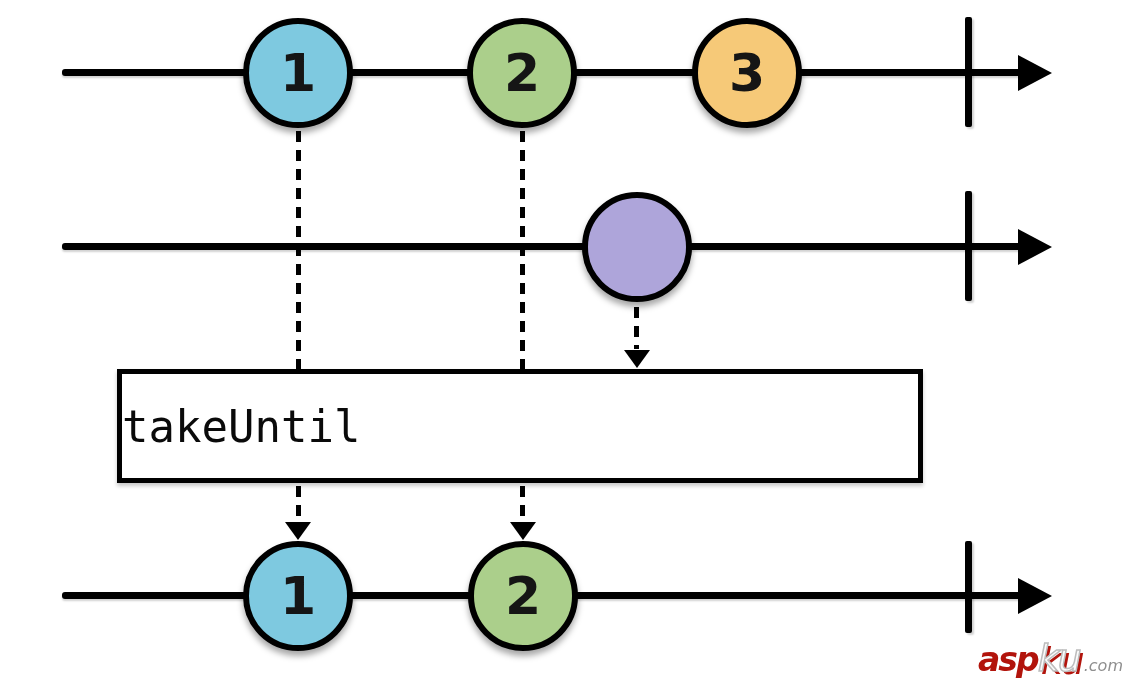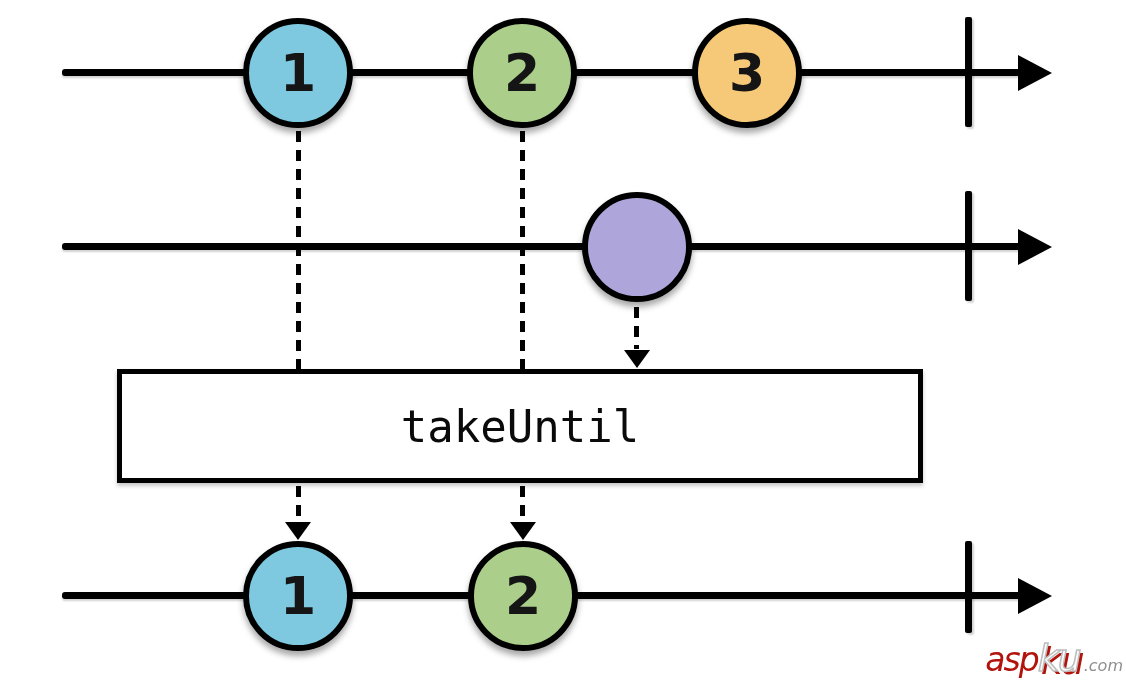--- a/index.html
+++ b/index.html
@@ -41,32 +41,32 @@
   
   .darrow {
     position:absolute; width:0; height:0;
     border-left:13px solid transparent; border-right:13px solid transparent;
     border-top:18px solid #000;
   }
   
   .opbox {
     position:absolute; left:117px; top:369px; width:806px; height:114px;
     border:5px solid #000; background:#fff; box-sizing:border-box;
-    display:flex; align-items:center; justify-content:center;
+    display:flex; align-items:center; justify-content:flex-start;
     box-shadow:0 3px 4px rgba(0,0,0,0.22);
   }
   .opbox-label {
     font-family:"DejaVu Sans Mono", monospace; font-size:44px; color:#0a0a0a;
     letter-spacing:0px;
   }
   
   .wm { position:absolute; right:3px; bottom:3px; text-align:right; }
   .wm-brand { display:flex; align-items:baseline; justify-content:flex-end; line-height:1; }
   .wm-asp {
-    font-family:"DejaVu Sans", sans-serif; font-style:italic; font-weight:400;
+    font-family:"DejaVu Sans", sans-serif; font-style:italic; font-weight:700;
     font-size:33px; color:#b2140c; letter-spacing:-2px;
   }
   .wm-ku {
     font-family:"DejaVu Sans", sans-serif; font-style:italic; font-weight:400;
     font-size:38px; color:#fbfbfb; letter-spacing:-2px;
     -webkit-text-stroke:1.5px #bdbdbd;
     text-shadow:3px 3px 0 #b2140c;
   }
   .wm-com {
     font-family:"DejaVu Sans", sans-serif; font-style:italic;

